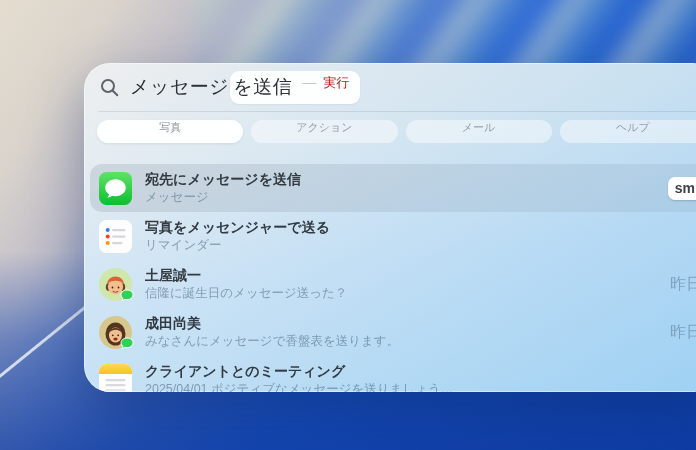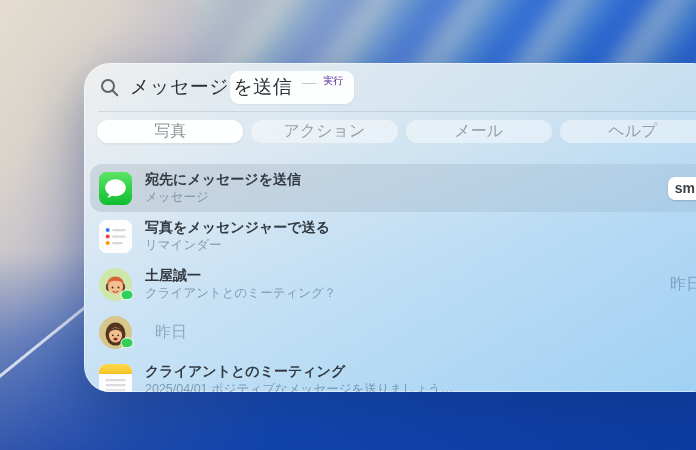--- a/index.html
+++ b/index.html
@@ -46,27 +46,27 @@
   .search-row{height:48px;display:flex;align-items:center;padding:0 16px;}
   .mag{width:19px;height:19px;margin-right:11px;flex:none;}
   .typed{font-size:19px;font-weight:500;color:#2d3238;letter-spacing:.5px;white-space:pre;}
   .complete-pill{
     display:flex;background:rgba(255,255,255,0.93);
     border-radius:9px;padding:3px 11px 4px 3px;margin-left:1px;
     box-shadow:0 1px 2px rgba(0,0,0,0.05);
   }
   .completion{font-size:19px;font-weight:500;color:#2d3238;letter-spacing:.5px;}
   .sep{font-size:14px;color:#c2c7cc;margin:0 7px 0 10px;}
-  .action-hint{font-size:10px;color:#4c1d95;}
+  .action-hint{font-size:13px;color:#b91c1c;}
   .divider{height:1px;background:rgba(60,75,90,0.13);margin:0 14px;}
   
   .tabs{display:flex;gap:8px;padding:8px 13px 9px;}
   .tab{
-    flex:1;height:23px;border-radius:12px;display:flex;align-items:center;justify-content:center;
-    font-size:16px;color:#989ea6;background:rgba(255,255,255,0.45);cursor:default;
+    flex:1;height:23px;border-radius:12px;display:flex;justify-content:center;
+    font-size:11px;color:#989ea6;background:rgba(255,255,255,0.45);cursor:default;
   }
   .tab.selected{background:rgba(255,255,255,0.96);color:#8f959b;box-shadow:0 1px 3px rgba(0,0,0,0.07);}
   
   .results{padding:12px 6px;}
   .row{height:48px;border-radius:12px;display:flex;align-items:center;padding:0 11px 0 9px;}
   .row.selected{background:linear-gradient(90deg, rgba(150,162,174,0.30), rgba(140,165,190,0.22));}
   .row-icon{width:33px;height:33px;margin-right:13px;position:relative;flex:none;}
   .row-icon svg{display:block;}
   .texts{flex:1;min-width:0;display:flex;flex-direction:column;justify-content:center;}
   .title{font-size:14px;font-weight:700;color:#333a41;line-height:17px;white-space:nowrap;overflow:hidden;}
@@ -176,41 +176,45 @@
           <circle cx="13.5" cy="19.5" r="0.9" fill="#3a2a1a"></circle>
           <circle cx="19.5" cy="19.5" r="0.9" fill="#3a2a1a"></circle>
           <path d="M14 23.5 q2.5 2 5 0" stroke="#8a4b2a" stroke-width="1" fill="none" stroke-linecap="round"></path>
         </svg>
         <svg class="msg-dot" viewBox="0 0 14 14">
           <path d="M7 1c-3.3 0-6 2.1-6 4.8 0 1.5.8 2.8 2.1 3.7-.1.7-.5 1.4-1.1 1.9 1.1 0 2.1-.5 2.8-1 .7.2 1.4.3 2.2.3 3.3 0 6-2.1 6-4.9S10.3 1 7 1z" fill="#31d158" stroke="#ffffff" stroke-width="1"></path>
         </svg>
       </div>
       <div class="texts">
         <div class="title">土屋誠一</div>
-        <div class="subtitle">クライアントとのミーティング？</div>
+        <div class="subtitle">信隆に誕生日のメッセージ送った？</div>
       </div>
       <div class="row-right">
         <span class="time">昨日</span>
       </div>
     </div>
 
     <div class="row">
       <div class="row-icon">
         <svg width="33" height="33" viewBox="0 0 33 33">
           <circle cx="16.5" cy="16.5" r="16.5" fill="#d8c78c"></circle>
           <ellipse cx="16.5" cy="18" rx="10" ry="11.5" fill="#53341d"></ellipse>
           <ellipse cx="16.5" cy="19" rx="6.6" ry="7.4" fill="#f3bf90"></ellipse>
           <path d="M9.9 17 a6.8 6.5 0 0 1 13.2 0 c-2 -2.4 -4.1 -3.2 -6.6 -3.2 c-2.5 0 -4.6.8 -6.6 3.2 z" fill="#53341d"></path>
           <circle cx="13.8" cy="19.3" r="0.9" fill="#3a2a1a"></circle>
           <circle cx="19.2" cy="19.3" r="0.9" fill="#3a2a1a"></circle>
           <ellipse cx="16.5" cy="23" rx="2.2" ry="1.5" fill="#8c2f24"></ellipse>
         </svg>
         <svg class="msg-dot" viewBox="0 0 14 14">
           <path d="M7 1c-3.3 0-6 2.1-6 4.8 0 1.5.8 2.8 2.1 3.7-.1.7-.5 1.4-1.1 1.9 1.1 0 2.1-.5 2.8-1 .7.2 1.4.3 2.2.3 3.3 0 6-2.1 6-4.9S10.3 1 7 1z" fill="#31d158" stroke="#ffffff" stroke-width="1"></path>
         </svg>
+      </div>
+      <div class="texts">
+        <div class="title">成田尚美</div>
+        <div class="subtitle">みなさんにメッセージで香盤表を送ります。</div>
       </div>
       <div class="row-right">
         <span class="time">昨日</span>
       </div>
     </div>
 
     <div class="row">
       <div class="row-icon">
         <svg width="33" height="33" viewBox="0 0 33 33">
           <defs>

